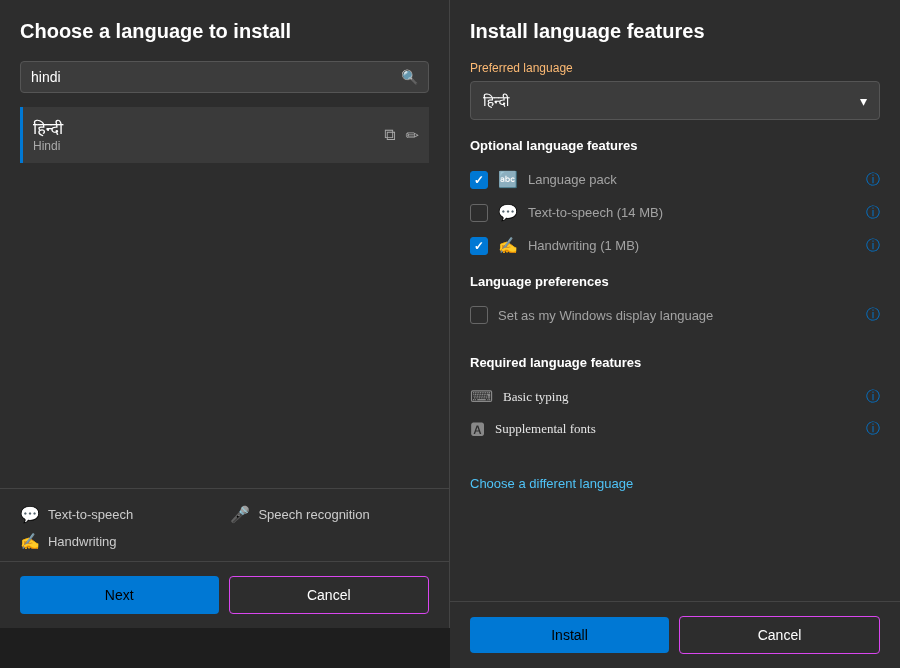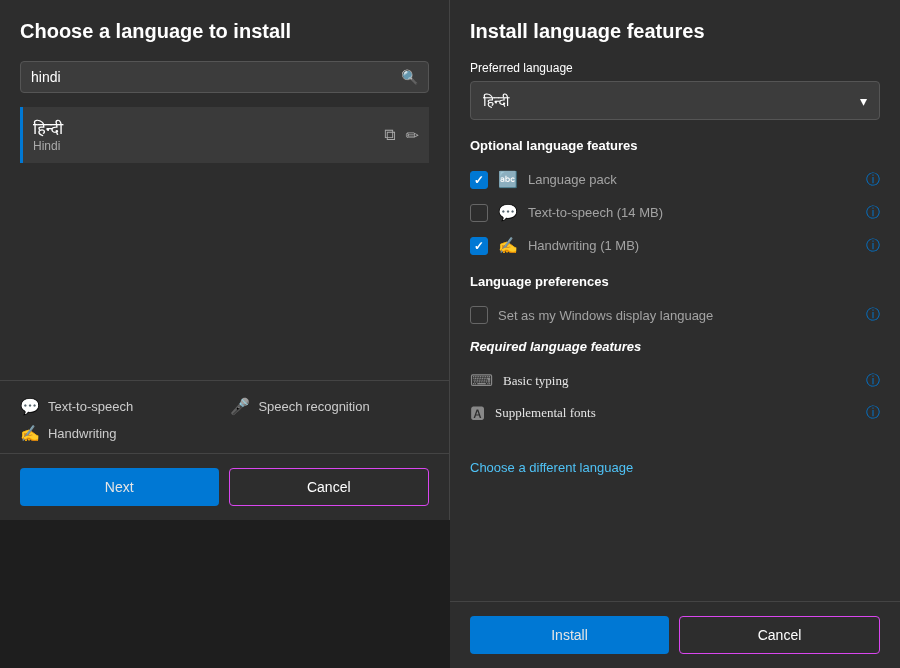--- a/index.html
+++ b/index.html
@@ -9,21 +9,21 @@
       background: #1e1e1e;
       display: flex;
       font-family: 'Segoe UI', sans-serif;
       color: #ffffff;
       overflow: hidden;
     }
 
     
     .left-panel {
       width: 450px;
-      height: 520px;
+      height: 628px;
       background: #2d2d2d;
       display: flex;
       flex-direction: column;
       border-right: 1px solid #444;
       position: relative;
     }
 
     .left-content {
       flex: 1;
       padding: 20px;
@@ -129,21 +129,21 @@
     .bottom-buttons {
       display: flex;
       gap: 10px;
       padding: 14px 20px;
       border-top: 1px solid #444;
     }
 
     .btn-primary {
       flex: 1;
       background: #0078d4;
-      color: #e5e5e5;
+      color: #000000;
       border: none;
       border-radius: 4px;
       padding: 10px 16px;
       font-size: 14px;
       font-weight: 500;
       cursor: pointer;
     }
 
     .btn-secondary {
       flex: 1;
@@ -172,21 +172,21 @@
     }
 
     .right-title {
       font-size: 20px;
       font-weight: 600;
       margin-bottom: 18px;
     }
 
     .pref-label {
       font-size: 12px;
-      color: #ffffff;
+      color: #fdba74;
       margin-bottom: 6px;
     }
 
     .dropdown-box {
       width: 100%;
       background: #3c3c3c;
       border: 1px solid #555;
       border-radius: 4px;
       padding: 9px 12px;
       font-size: 14px;
@@ -283,20 +283,21 @@
       cursor: pointer;
       display: inline-block;
       margin-top: 31px;
     }
 
     .right-bottom-buttons {
       display: flex;
       gap: 10px;
       padding: 14px 20px;
       border-top: 1px solid #444;
+      align-items: center;
     }
   </style>
 </head>
 <body>
 
 <div class="left-panel">
   <div class="left-content">
     <div class="panel-title">Choose a language to install</div>
 
     <div class="search-box">
@@ -377,21 +378,21 @@
 
     <div class="section-heading" style="margin-top:12px;">Language preferences</div>
 
     
     <div class="feature-row">
       <div class="checkbox-wrap"></div>
       <span class="feature-text">Set as my Windows display language</span>
       <span class="info-icon">ⓘ</span>
     </div>
 
-    <div class="section-heading" style="margin-top:8px;font-style:italic;">Required language features</div>
+    <div class="section-heading" style="margin-top:24px;">Required language features</div>
 
     
     <div class="req-feature-row">
       <span class="req-icon-char">⌨</span>
       <span class="req-text">Basic typing</span>
       <span class="info-icon">ⓘ</span>
     </div>
 
     
     <div class="req-feature-row">

